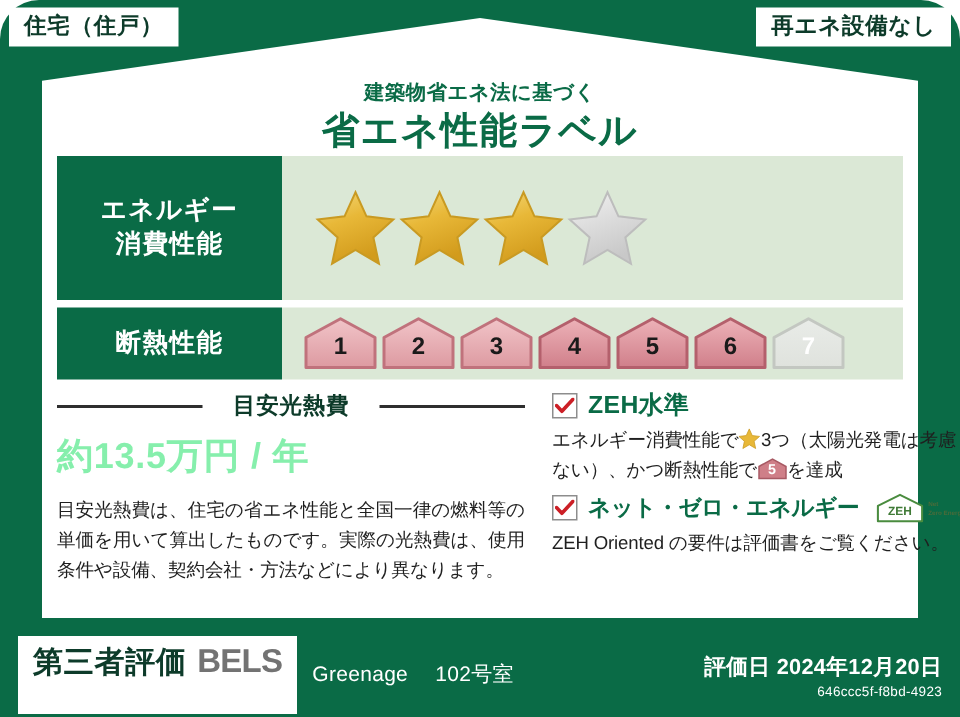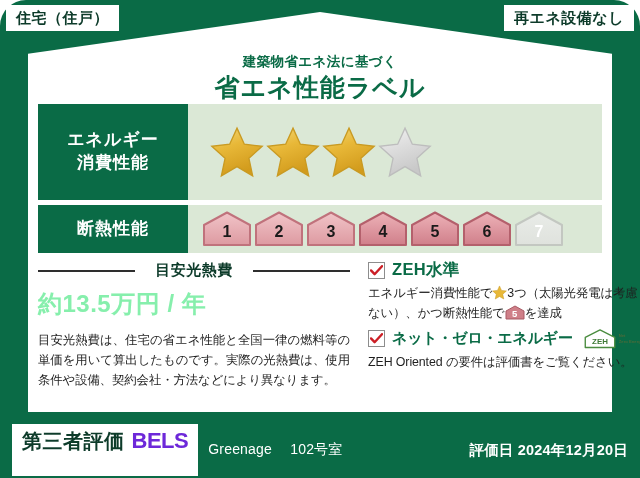--- a/index.html
+++ b/index.html
@@ -235,21 +235,21 @@
     padding: 4px 10px 21px 10px;
     display: flex;
     align-items: baseline;
     gap: 7px;
     flex: 0 0 auto;
   }
   #bels-jp {
     font-size: 20px; font-weight: bold; color: #0d3b2a; letter-spacing: 0.5px;
   }
   #bels-en {
-    font-size: 22px; font-weight: bold; color: #6d28d9; letter-spacing: -0.5px;
+    font-size: 22px; font-weight: bold; color: #737373; letter-spacing: -0.5px;
   }
   #property {
     color: #ffffff;
     font-size: 14px;
     margin-left: 10px;
     white-space: nowrap;
     letter-spacing: 0.2px;
   }
   #property .room { margin-left: 14px; }
   #eval-block {
@@ -492,16 +492,17 @@
     <div id="bels-badge">
       <span id="bels-jp">第三者評価</span>
       <span id="bels-en">BELS</span>
     </div>
     <div id="property">
       <span>Greenage</span>
       <span class="room">102号室</span>
     </div>
     <div id="eval-block">
       <div id="eval-date">評価日 2024年12月20日</div>
+      <div id="eval-id">646ccc5f-f8bd-4923</div>
     </div>
   </div>
 
 </div>
 
 </body></html>

